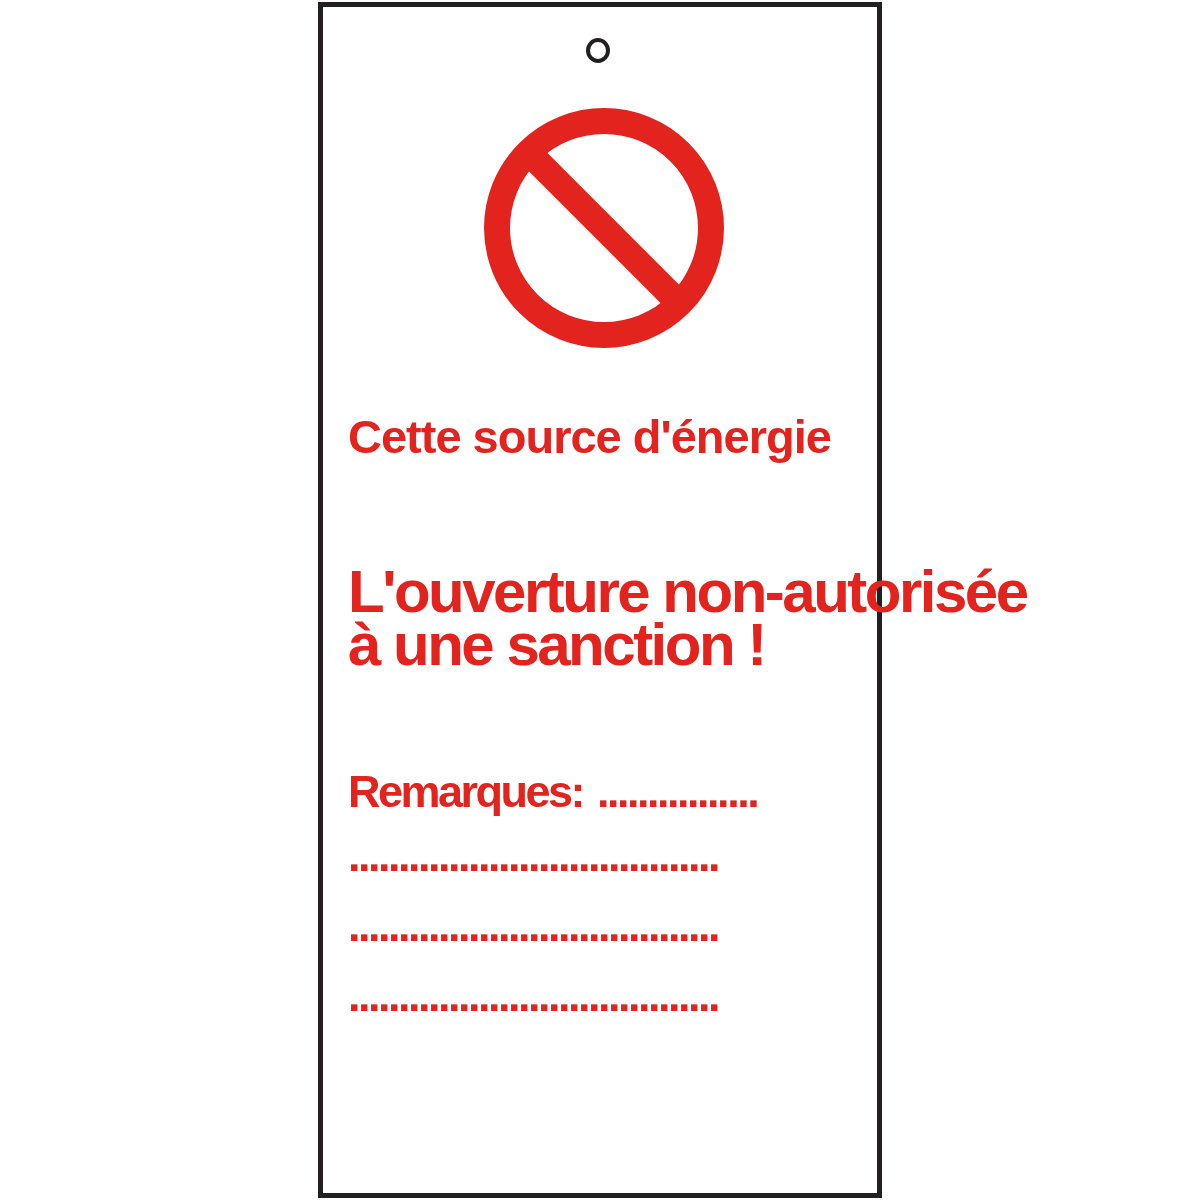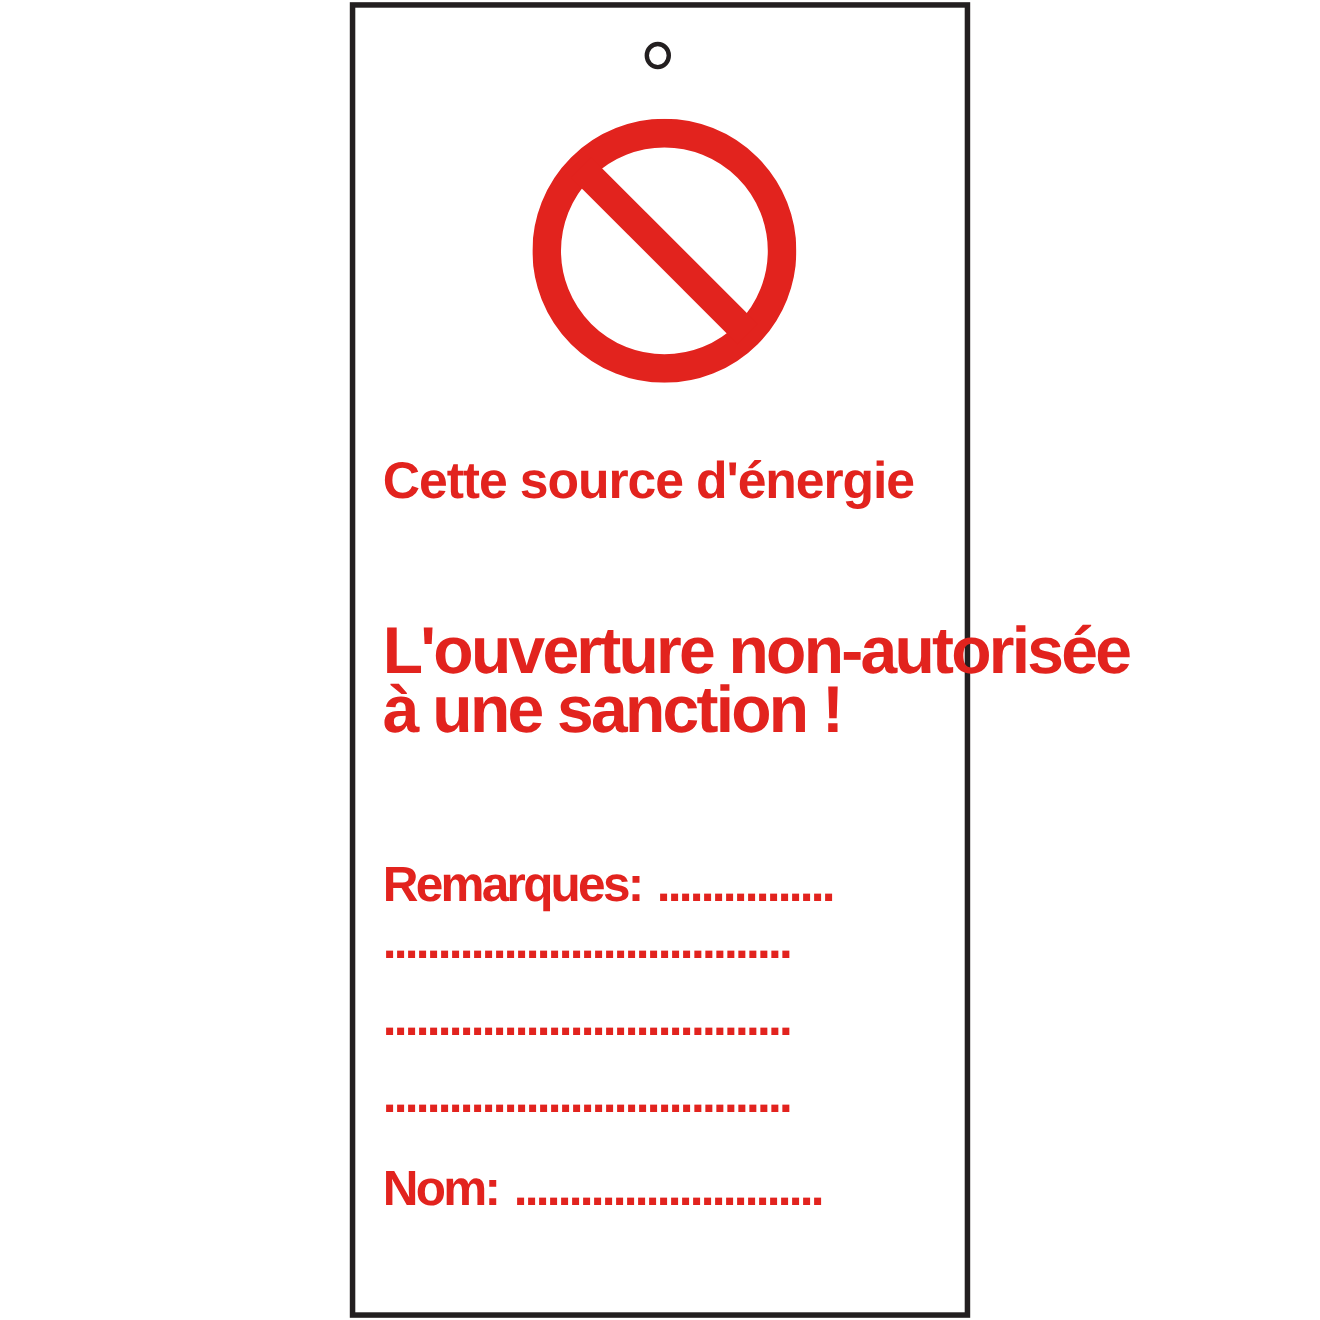--- a/index.html
+++ b/index.html
@@ -45,21 +45,21 @@
   }
   .heading-line { font-size: 47px; line-height: 54px; letter-spacing: -1px; }
   .body-line    { font-size: 60px; line-height: 53px; letter-spacing: -2.5px; }
   .form-line    { font-size: 45px; line-height: 54px; letter-spacing: -2.5px; }
   .dots-gap     { display: inline-block; width: 14px; }
 
   .heading-block { position: absolute; left: 25px; top: 403px; }
   .heading-block .hl { position: static; }
   .body-block    { position: absolute; left: 25px; top: 558px; }
 
-  .pos-remarques { top: 758px; margin-top: 12px; }
+  .pos-remarques { top: 758px; }
   .pos-dots1     { top: 822px; }
   .pos-dots2     { top: 892px; }
   .pos-dots3     { top: 962px; }
   .pos-nom       { top: 1046px; }
 </style>
 </head>
 <body>
 
 <div class="page">
   <div class="tag">
@@ -83,18 +83,15 @@
     <div class="line form-line pos-remarques">
       <span>Remarques:</span><span class="dots-gap"></span><span>................</span>
     </div>
 
     <div class="line form-line pos-dots1">.....................................</div>
 
     <div class="line form-line pos-dots2">.....................................</div>
 
     <div class="line form-line pos-dots3">.....................................</div>
 
-    <div class="line form-line pos-nom">
-      <span>Nom:</span><span class="dots-gap"></span><span>............................</span>
-    </div>
 
   </div>
 </div>
 
 </body></html>

